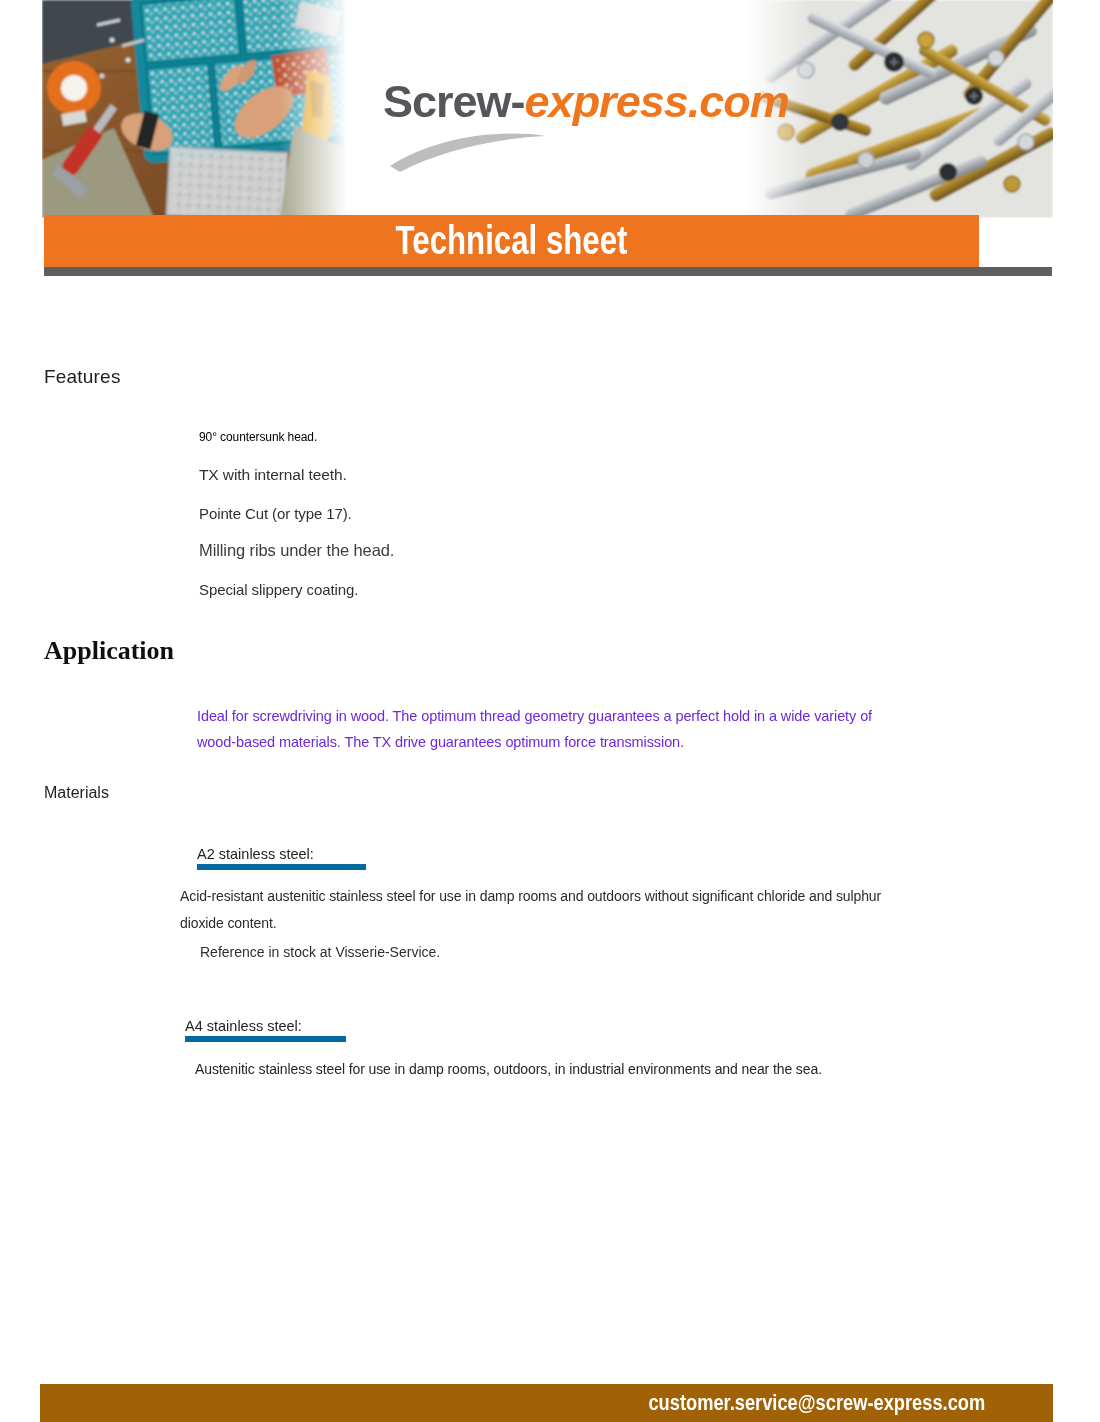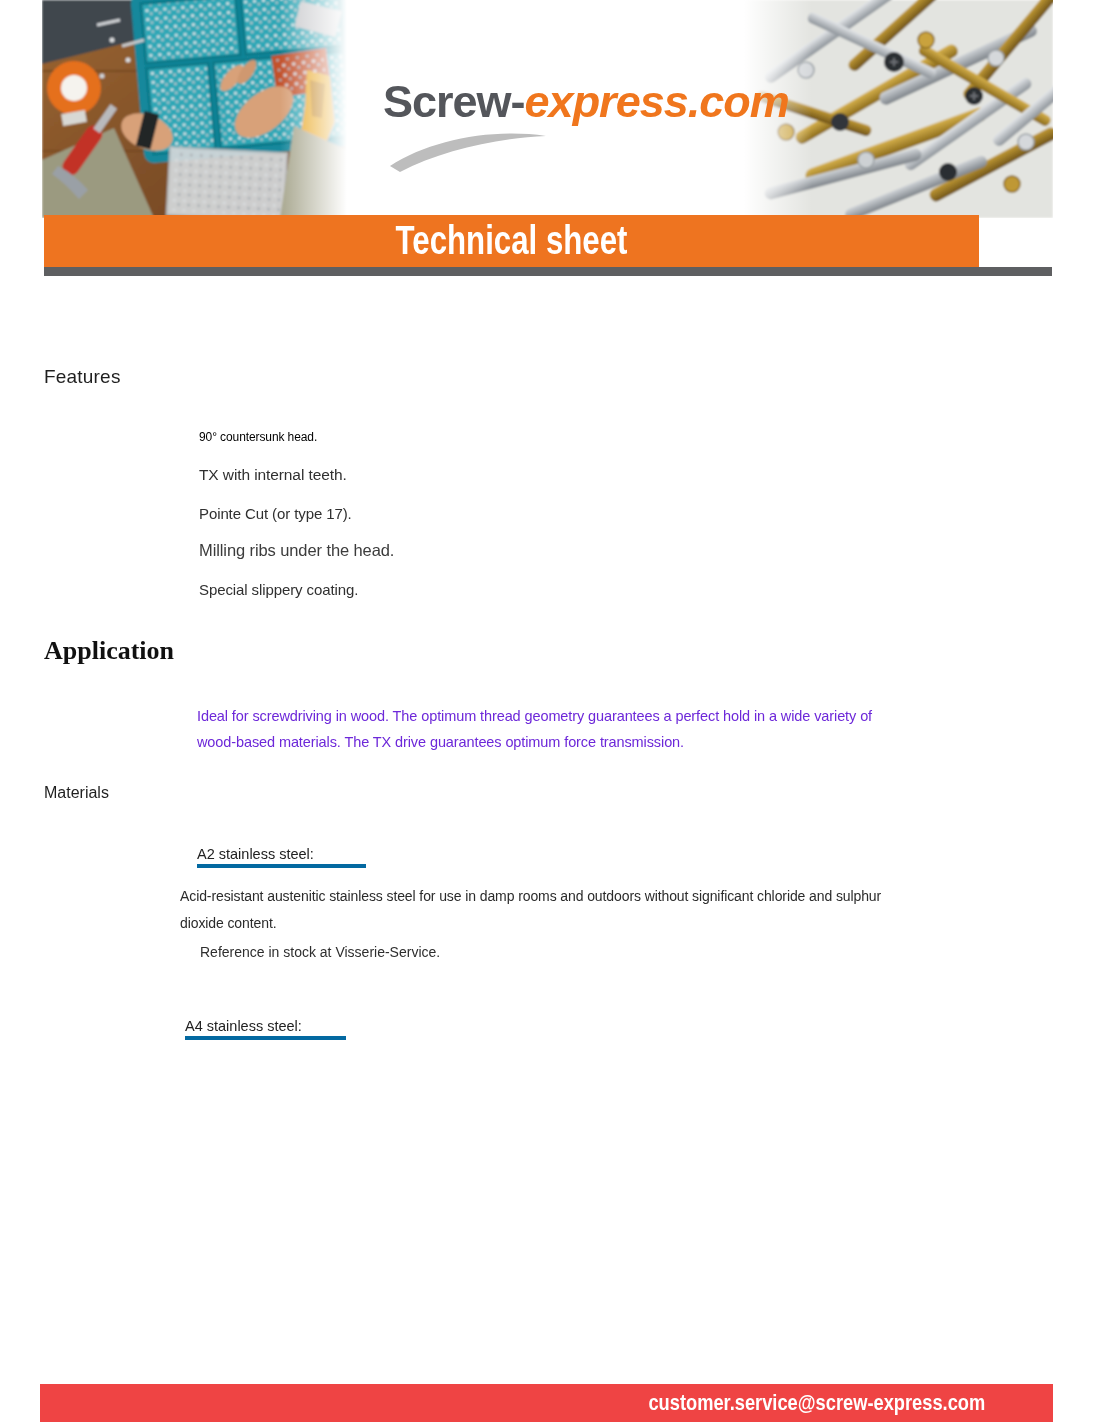--- a/index.html
+++ b/index.html
@@ -70,21 +70,21 @@
   #application-text {
     left: 197px; top: 703px; width: 716px;
     font-size: 14.5px; line-height: 26px; color: #6d28d9;
     letter-spacing: -0.1px;
   }
 
   #materials-title { top: 784px; font-size: 16px; color: #1f1f1f; }
 
   .mat-heading { font-size: 14.5px; color: #222222; }
   .mat-heading span {
-    border-bottom: 4px solid #0369a1;
+    border-bottom: 6px solid #0369a1;
     padding-bottom: 2px;
     display: inline-block;
   }
   #a2-heading { left: 197px; top: 846px; }
   #a2-heading span { padding-right: 52px; }
   #a2-desc {
     left: 180px; top: 883px; width: 712px;
     font-size: 14px; line-height: 27px; color: #2b2b2b; letter-spacing: -0.1px;
   }
   #a2-ref { left: 200px; top: 944px; font-size: 14px; color: #2e2e2e; }
@@ -94,21 +94,21 @@
   #a4-desc {
     left: 195px; top: 1056px; width: 790px;
     font-size: 14px; line-height: 27px; color: #262626; letter-spacing: -0.1px;
   }
   #a4-ref { left: 199px; top: 1114px; font-size: 15px; color: #2b2b2b; letter-spacing: -0.1px; }
 
   
   #footer-bar {
     position: absolute; left: 40px; top: 1384px;
     width: 1013px; height: 38px;
-    background: #ef4444;
+    background: #a16207;
     color: #ffffff;
     text-align: right;
     padding-right: 68px;
   }
   #footer-bar .footer-text {
     display: inline-block; line-height: 38px;
     font-weight: bold; font-size: 21.5px; letter-spacing: 0px;
     transform: scaleX(0.85); transform-origin: 100% 50%;
   }
 </style>
@@ -272,18 +272,19 @@
 
   <div class="abs mat-heading" id="a2-heading">
     <span>A2 stainless steel:</span>
   </div>
   <div class="abs" id="a2-desc">Acid-resistant austenitic stainless steel for use in damp rooms and outdoors without significant chloride and sulphur dioxide content.</div>
   <div class="abs" id="a2-ref">Reference in stock at Visserie-Service.</div>
 
   <div class="abs mat-heading" id="a4-heading">
     <span>A4 stainless steel:</span>
   </div>
+  <div class="abs" id="a4-desc">Austenitic stainless steel for use in damp rooms, outdoors, in industrial environments and near the sea.</div>
 
   <div id="footer-bar">
     <span class="footer-text">customer.service@screw-express.com</span>
   </div>
 
 </div>
 
 </body></html>

